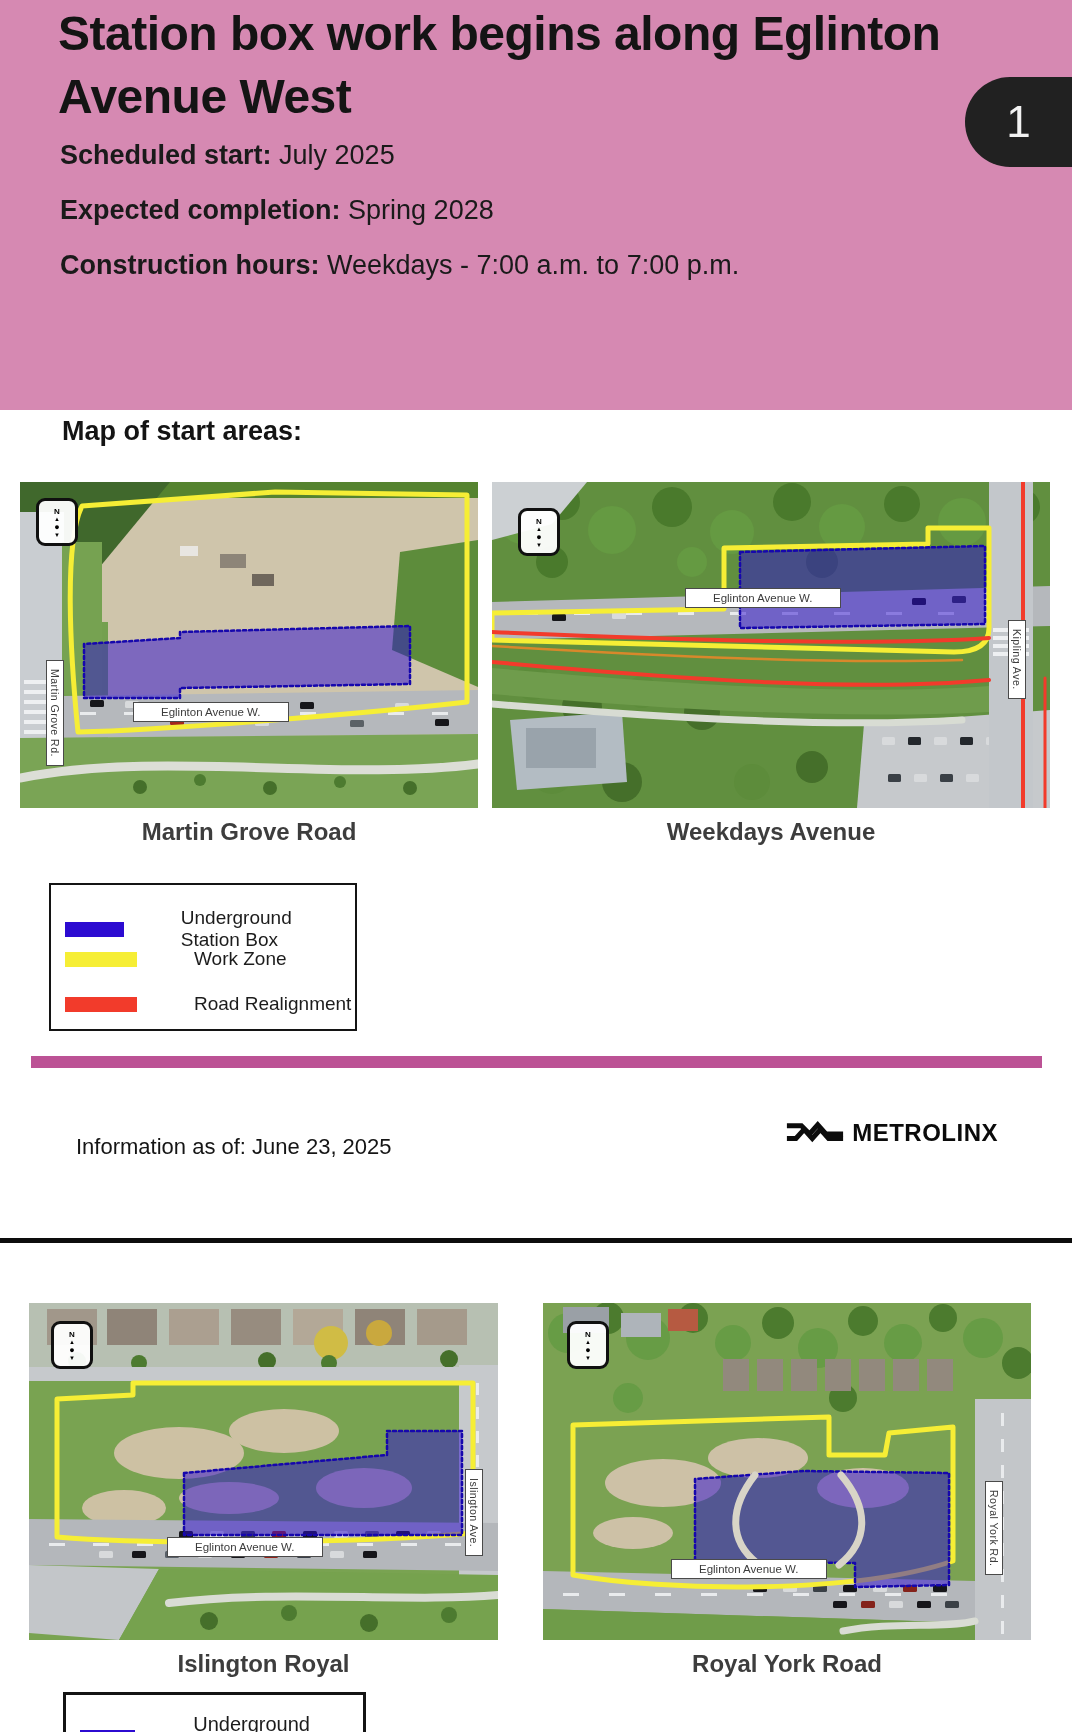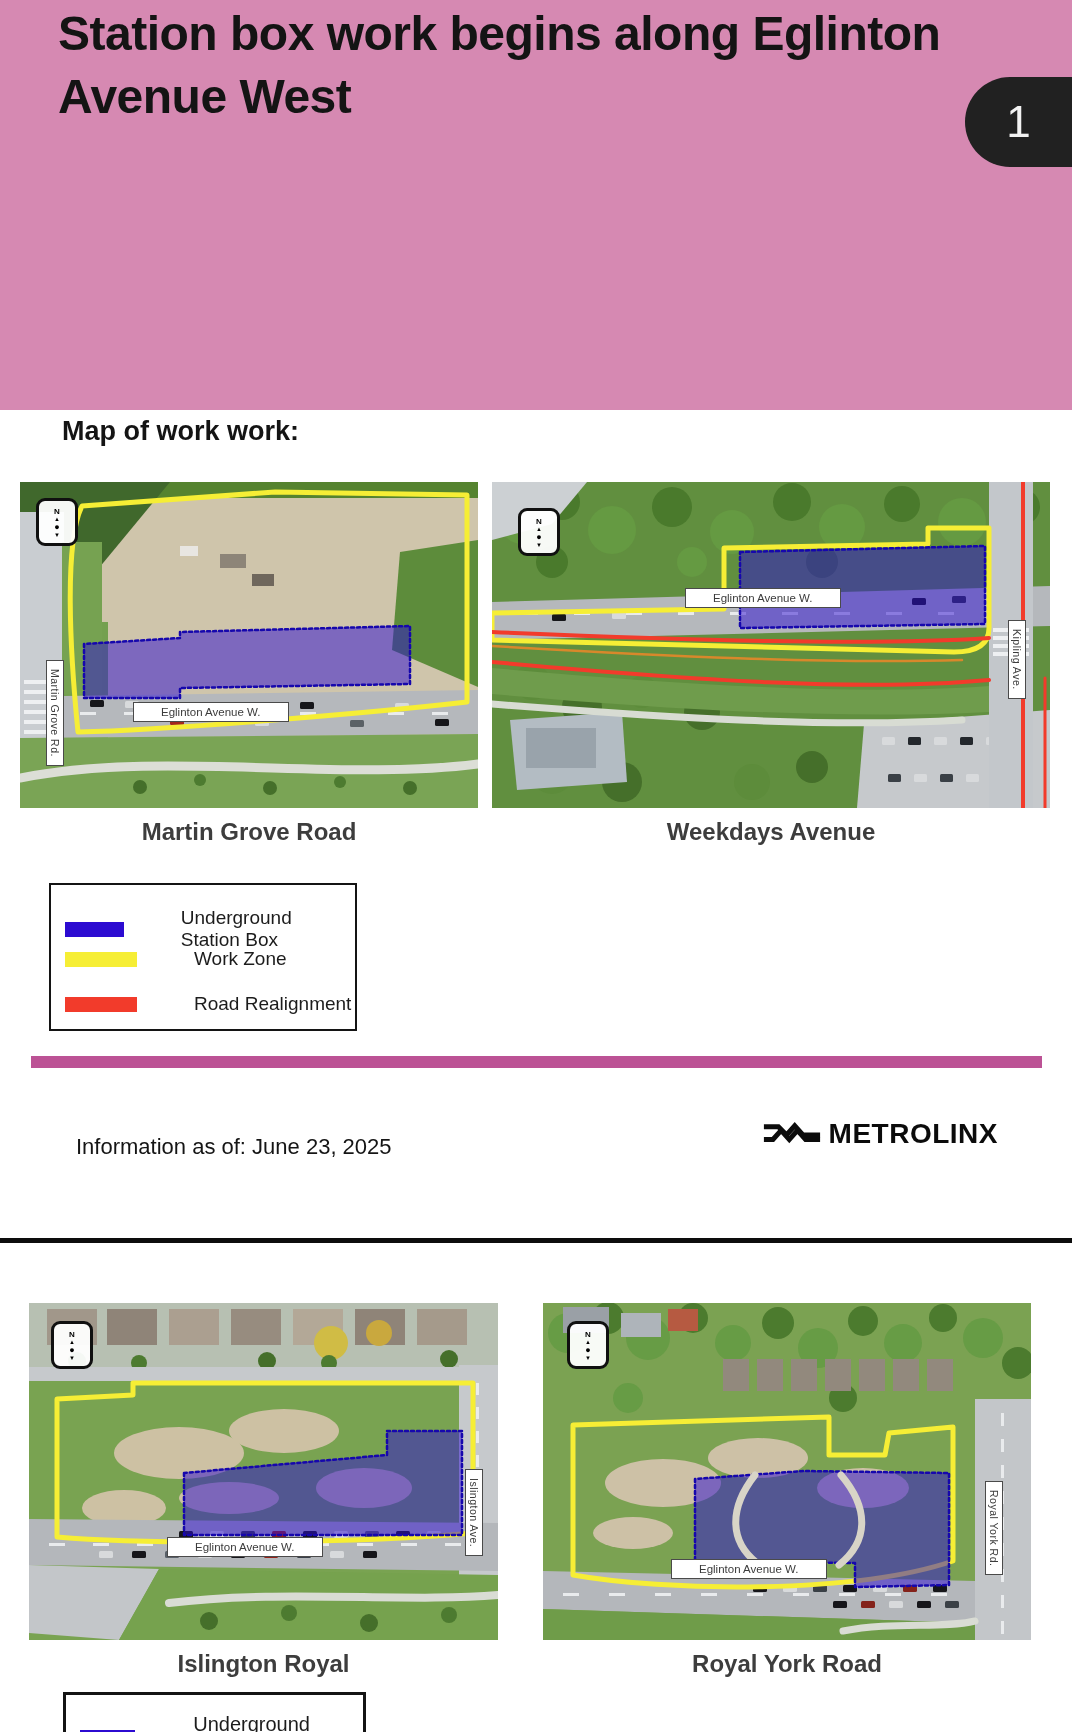--- a/index.html
+++ b/index.html
@@ -64,34 +64,39 @@
   .legend2{position:absolute;left:63px;top:1692px;width:297px;height:60px;background:#fff;
            border:3px solid #141414;}
   .legend2 .lrow{top:18px;}
   .legend2 .sw{width:73px;height:13px;}
   .legend2 .lbl{margin-left:18px;font-size:20px;}
 
   
   .divider{position:absolute;left:31px;top:1056px;width:1011px;height:12px;background:#bc5295;}
   .info{position:absolute;left:76px;top:1122px;font-size:22px;color:#151515;margin-top:12px;}
   .brand{position:absolute;right:74px;top:1118px;display:flex;align-items:center;gap:8px;}
-  .brand .wordmark{font-size:28px;font-weight:700;letter-spacing:.5px;color:#0b0b0b;}
+  .brand .wordmark{font-size:24px;font-weight:700;letter-spacing:.5px;color:#0b0b0b;}
   .pagebreak{position:absolute;left:0;top:1238px;width:1072px;height:5px;background:#0d0d0d;}
 </style>
 </head>
 <body>
 
 <header class="hdr" style="background-color: rgb(214, 137, 178);">
   <h1 class="title"><span>Station box work begins along Eglinton</span><br><span>Avenue West</span></h1>
   <div class="badge" style="background-color: rgb(33, 33, 33);">
     <span>1</span>
   </div>
+  <div class="details">
+    <p><strong>Scheduled start:</strong> <span>July 2025</span></p>
+    <p><strong>Expected completion:</strong> <span>Spring 2028</span></p>
+    <p><strong>Construction hours:</strong> <span>Weekdays - 7:00 a.m. to 7:00 p.m.</span></p>
+  </div>
 </header>
 
-<h2 class="sec">Map of work work:</h2>
+<h2 class="sec">Map of start areas:</h2>
 
 <figure class="map m1">
   <svg viewBox="0 0 458 326" preserveAspectRatio="none">
       <rect x="0" y="0" width="458" height="326" fill="#cfc5ab" rx="0"></rect>
       <rect x="40" y="0" width="418" height="16" fill="#55832f" rx="0"></rect>
       <path d="M0,0 L150,0 L55,115 L0,140 Z" fill="#40682c"></path>
       <rect x="0" y="140" width="88" height="118" fill="#74a04f" rx="0"></rect>
       <path d="M380,70 L458,58 L458,205 L372,168 Z" fill="#5d8c3b"></path>
       <rect x="0" y="30" width="44" height="296" fill="#c9cdd1" rx="0"></rect>
       <rect x="4" y="198" width="34" height="4" fill="#eef0f2" rx="0"></rect>

